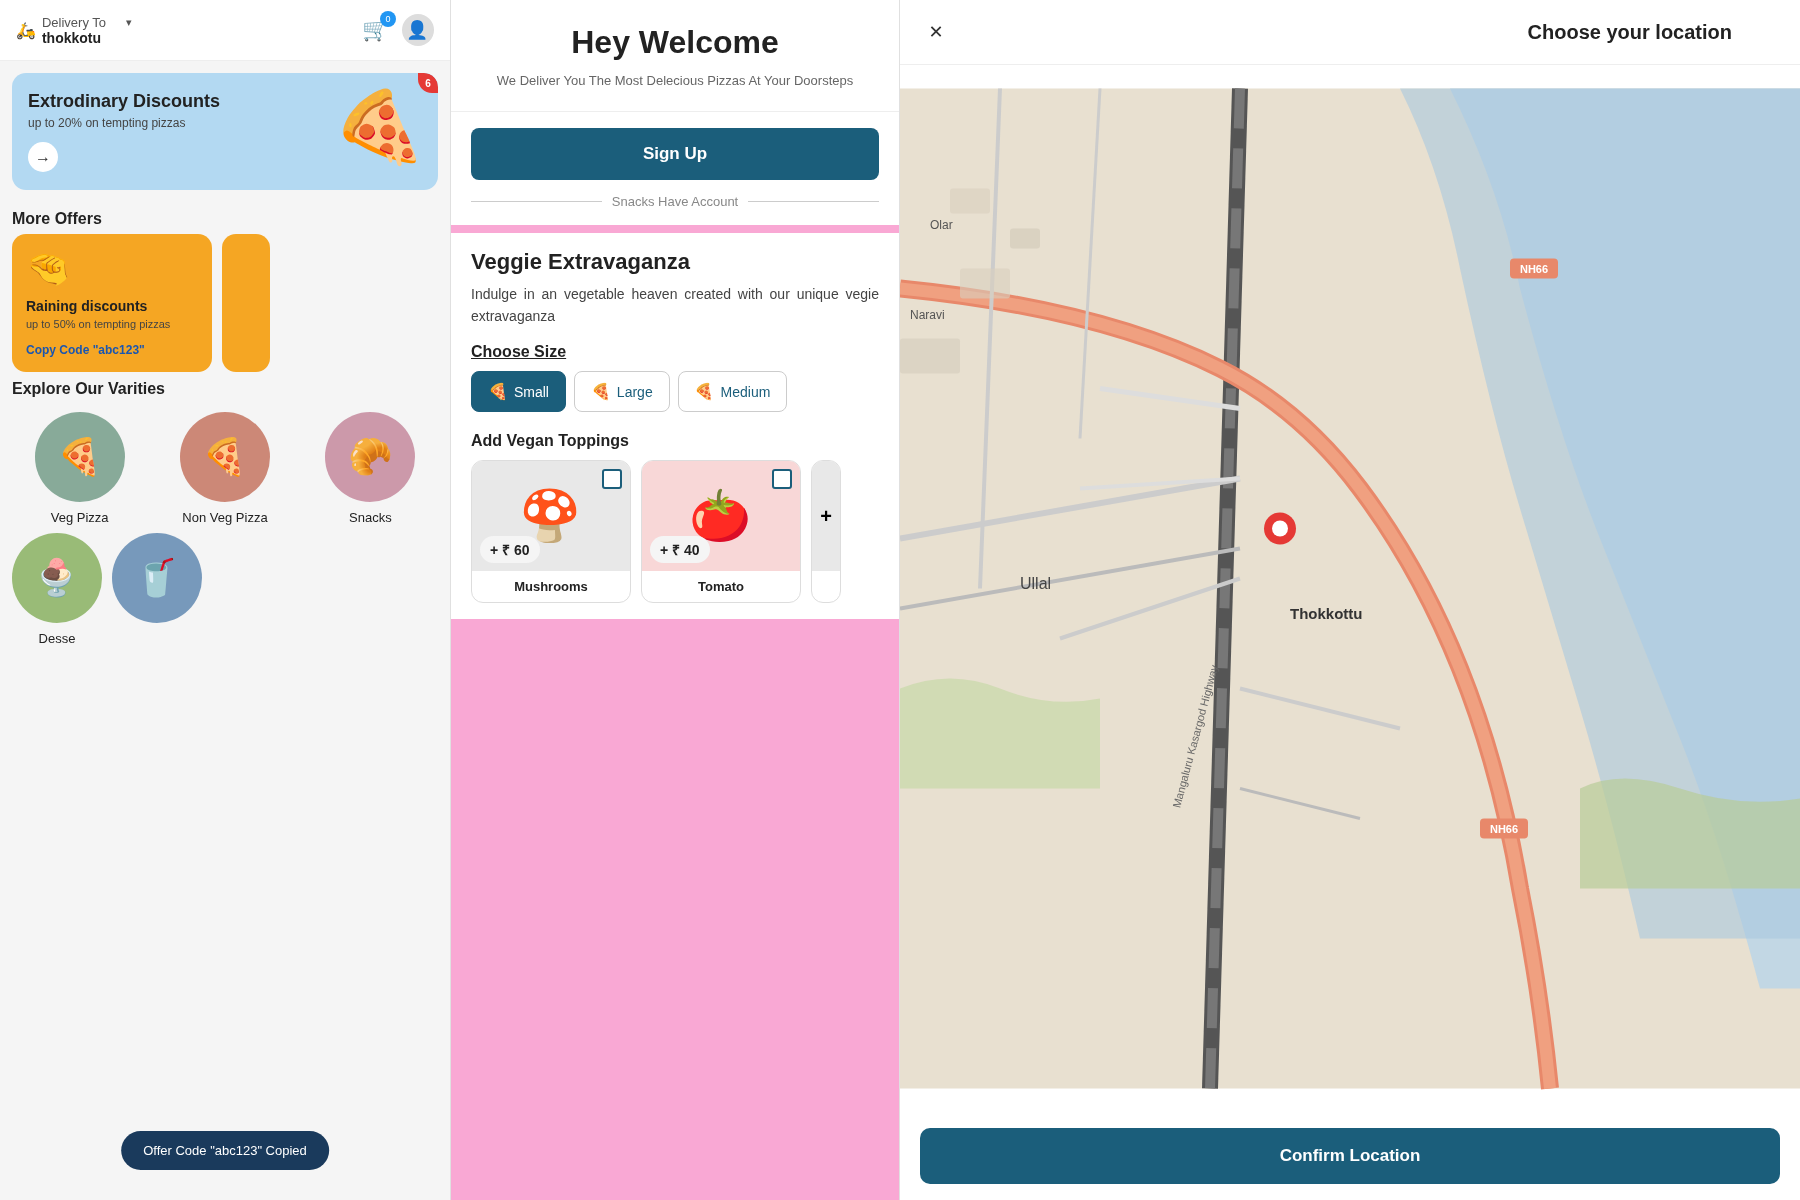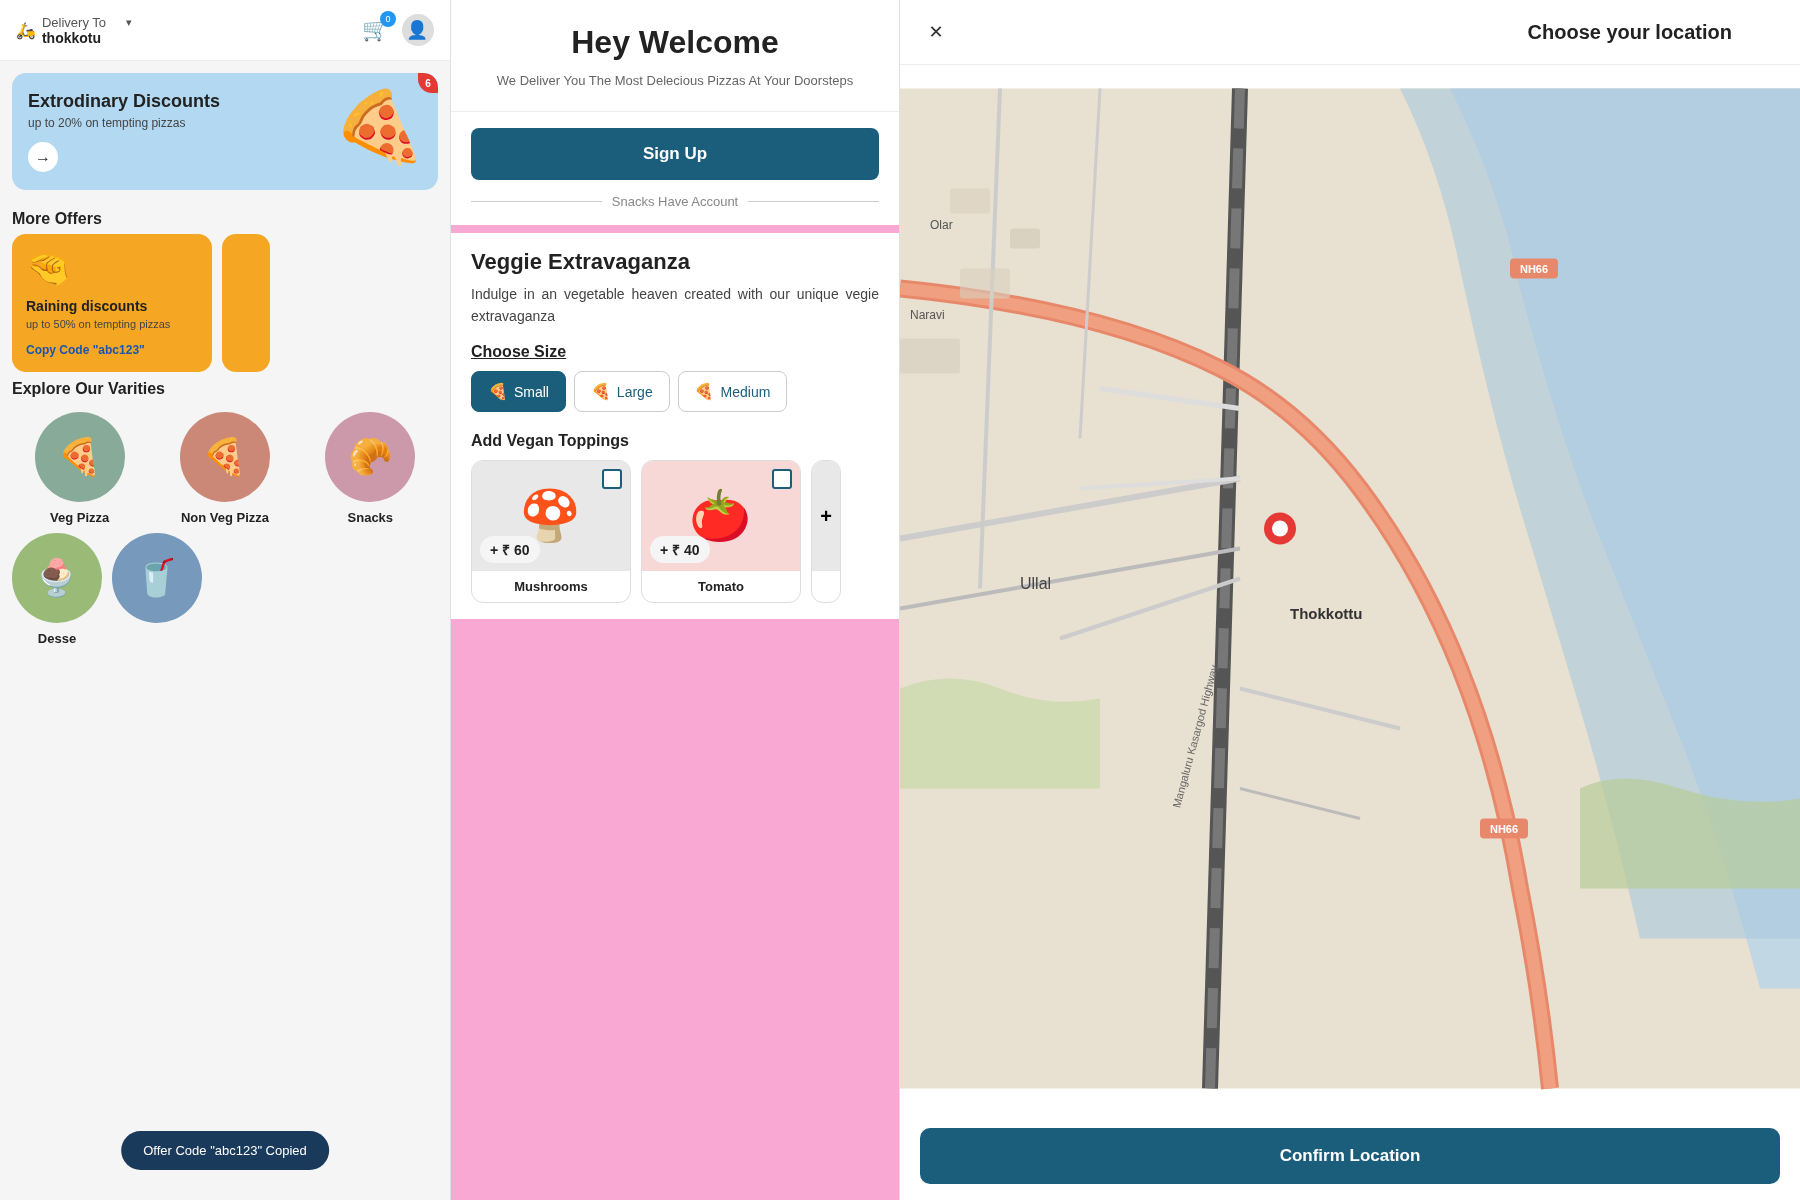--- a/index.html
+++ b/index.html
@@ -185,21 +185,21 @@
       border-radius: 50%;
       overflow: hidden;
       background: #ddd;
       display: flex;
       align-items: center;
       justify-content: center;
       font-size: 40px;
     }
     .variety-label {
       font-size: 13px;
-      font-weight: 700;
+      font-weight: 400;
       color: #222;
       text-align: center;
     }
 
     
     .toast-bar {
       position: absolute;
       bottom: 30px;
       left: 50%;
       transform: translateX(-50%);

